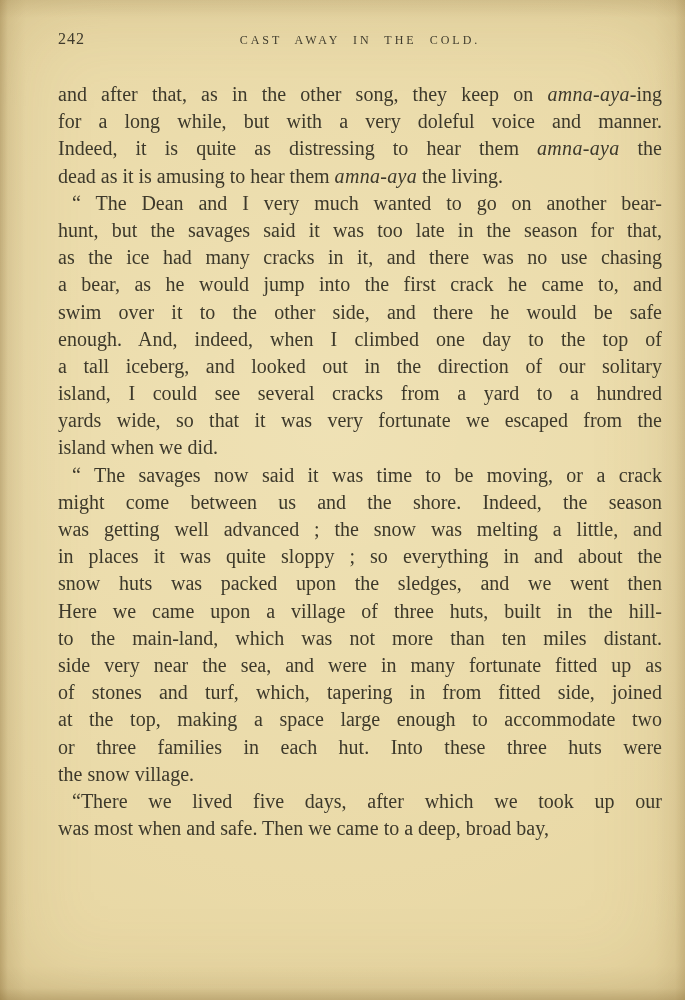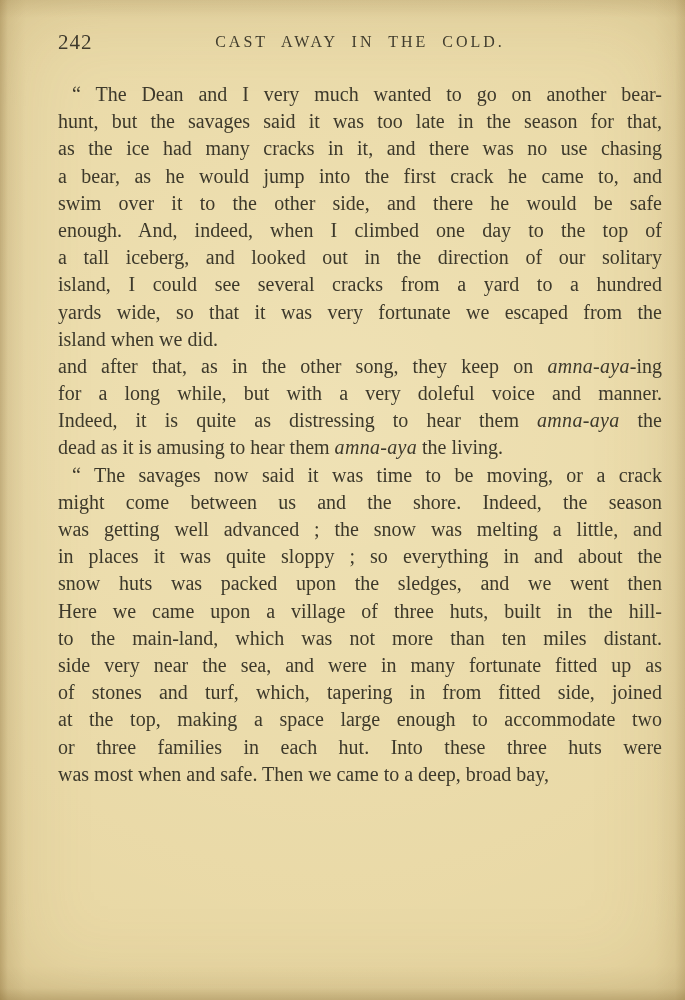--- a/index.html
+++ b/index.html
@@ -26,30 +26,30 @@
   .header-row {
     position: absolute;
     left: 58px;
     top: 30px;
     width: 604px;
     height: 26px;
   }
   .page-number {
     position: absolute;
     left: 0; top: 0;
-    font-size: 21px;
+    font-size: 16px;
     letter-spacing: 1px;
     color: #3e3a2c;
   }
   .running-header {
     position: absolute;
     left: 0; right: 0;
     top: 3px;
     text-align: center;
-    font-size: 16px;
+    font-size: 12px;
     letter-spacing: 3px;
     word-spacing: 7px;
     color: #403c2d;
   }
   .text-block {
     position: absolute;
     left: 58px;
     top: 81px;
     width: 604px;
   }
@@ -75,47 +75,49 @@
 <div class="page">
   <div class="vignette"></div>
 
   <div class="header-row">
     <span class="page-number">242</span>
     <span class="running-header">CAST AWAY IN THE COLD.</span>
   </div>
 
   <div class="text-block">
       <div class="paragraph">
+        <div class="line">and after that, as in the other song, they keep on <i>amna-aya</i>-ing</div>
+        <div class="line">for a long while, but with a very doleful voice and manner.</div>
+        <div class="line">Indeed, it is quite as distressing to hear them <i>amna-aya</i> the</div>
+        <div class="line last">dead as it is amusing to hear them <i>amna-aya</i> the living.</div>
+      </div>
+      <div class="paragraph">
         <div class="line indent">“ The Dean and I very much wanted to go on another bear-</div>
         <div class="line">hunt, but the savages said it was too late in the season for that,</div>
         <div class="line">as the ice had many cracks in it, and there was no use chasing</div>
         <div class="line">a bear, as he would jump into the first crack he came to, and</div>
         <div class="line">swim over it to the other side, and there he would be safe</div>
         <div class="line">enough.  And, indeed, when I climbed one day to the top of</div>
         <div class="line">a tall iceberg, and looked out in the direction of our solitary</div>
         <div class="line">island, I could see several cracks from a yard to a hundred</div>
         <div class="line">yards wide, so that it was very fortunate we escaped from the</div>
         <div class="line last">island when we did.</div>
-      </div>
-      <div class="paragraph">
-        <div class="line">and after that, as in the other song, they keep on <i>amna-aya</i>-ing</div>
-        <div class="line">for a long while, but with a very doleful voice and manner.</div>
-        <div class="line">Indeed, it is quite as distressing to hear them <i>amna-aya</i> the</div>
-        <div class="line last">dead as it is amusing to hear them <i>amna-aya</i> the living.</div>
       </div>
       <div class="paragraph">
         <div class="line indent">“ The savages now said it was time to be moving, or a crack</div>
         <div class="line">might come between us and the shore.  Indeed, the season</div>
         <div class="line">was getting well advanced ; the snow was melting a little, and</div>
         <div class="line">in places it was quite sloppy ; so everything in and about the</div>
         <div class="line">snow huts was packed upon the sledges, and we went then</div>
         <div class="line">Here we came upon a village of three huts, built in the hill-</div>
         <div class="line">to the main-land, which was not more than ten miles distant.</div>
         <div class="line">side very near the sea, and were in many fortunate fitted up as</div>
         <div class="line">of stones and turf, which, tapering in from fitted side, joined</div>
         <div class="line">at the top, making a space large enough to accommodate two</div>
         <div class="line">or three families in each hut.  Into these three huts were</div>
+        <div class="line last">the snow village.</div>
       </div>
       <div class="paragraph">
+        <div class="line indent">“There we lived five days, after which we took up our</div>
         <div class="line last">was most when and safe.  Then we came to a deep, broad bay,</div>
       </div>
     </div>
 </div>
 
 </body></html>

